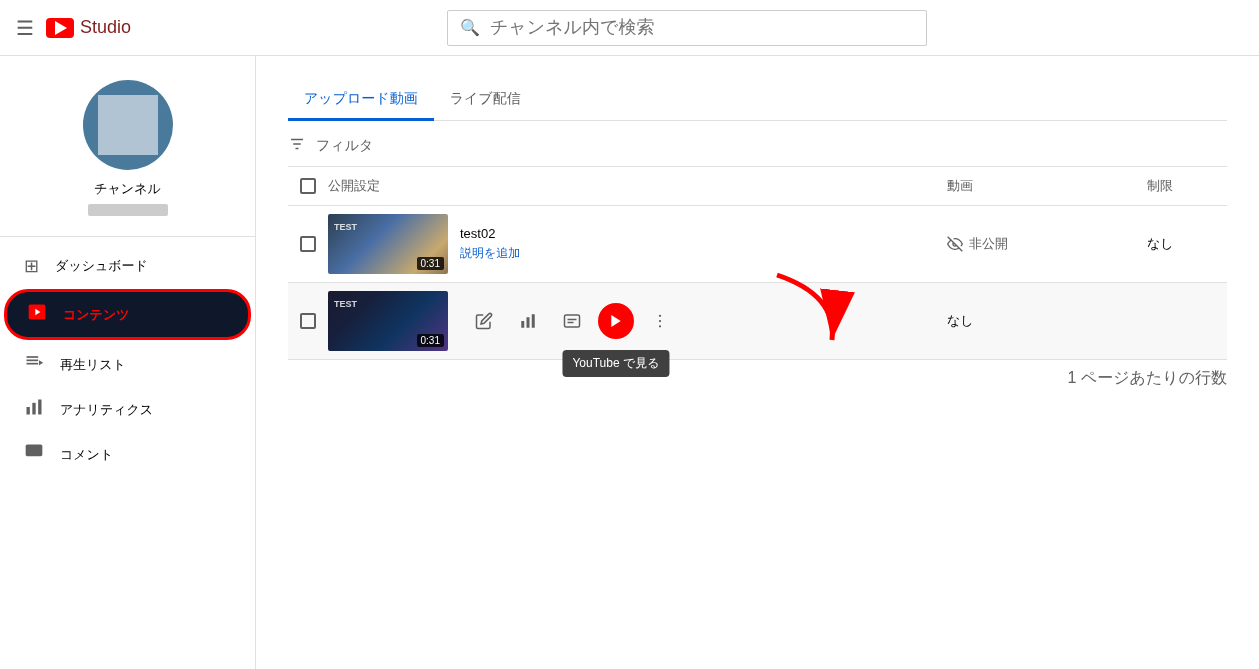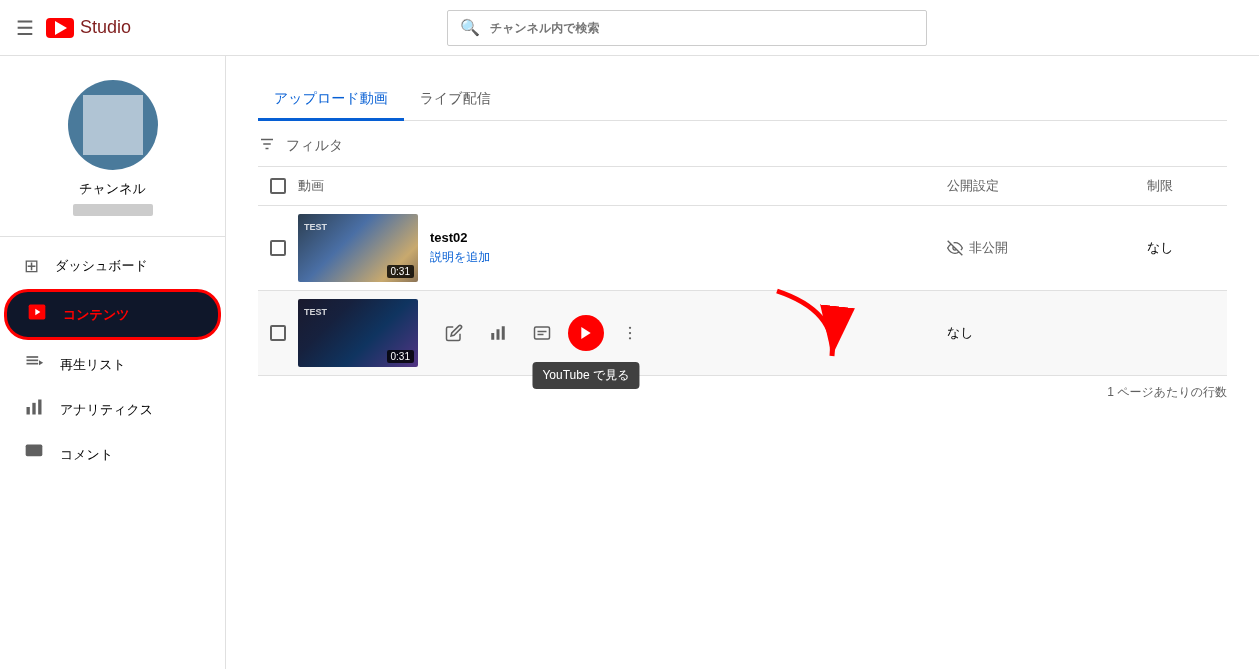--- a/index.html
+++ b/index.html
@@ -17,30 +17,30 @@
     .yt-logo-play { width: 0; height: 0; border-top: 7px solid transparent; border-bottom: 7px solid transparent; border-left: 12px solid #fff; margin-left: 2px; }
     .logo-text { font-size: 18px; font-weight: 500; color: #7f1d1d; }
     .search-bar {
       flex: 1; display: flex; justify-content: center;
     }
     .search-input-wrap {
       display: flex; align-items: center; border: 1px solid #ccc; border-radius: 2px;
       width: 480px; height: 36px; padding: 0 12px; gap: 10px; background: #fff;
     }
     .search-input {
-      border: none; outline: none; font-size: 12px; width: 100%; color: #0369a1; background: transparent; font-weight: bold;
+      border: none; outline: none; font-size: 18px; width: 100%; color: #0369a1; background: transparent;
     }
     .search-icon-svg { color: #606060; font-size: 16px; }
 
     
     .body { display: flex; flex: 1; overflow: hidden; }
 
     
     .sidebar {
-      width: 226px; border-right: 1px solid #e0e0e0; background: #fff;
+      width: 256px; border-right: 1px solid #e0e0e0; background: #fff;
       display: flex; flex-direction: column; padding-top: 8px; flex-shrink: 0; overflow-y: auto;
     }
     .channel-profile {
       display: flex; flex-direction: column; align-items: center; padding: 16px 0 20px; border-bottom: 1px solid #e0e0e0;
     }
     .avatar {
       width: 90px; height: 90px; border-radius: 50%; background: #4a7a9b;
       display: flex; align-items: center; justify-content: center; overflow: hidden; margin-bottom: 10px;
     }
     .avatar-square { width: 60px; height: 60px; background: #b0c4d4; }
@@ -85,41 +85,41 @@
     }
 
     .checkbox-cell { display: flex; justify-content: center; }
     .checkbox {
       width: 16px; height: 16px; border: 2px solid #606060; border-radius: 2px;
       cursor: pointer; display: flex; align-items: center; justify-content: center;
     }
 
     .video-cell { display: flex; align-items: center; gap: 12px; }
     .thumbnail {
-      width: 120px; height: 68px; background: #1a1a2e; border-radius: 2px;
+      width: 120px; height: 60px; background: #1a1a2e; border-radius: 2px;
       position: relative; overflow: hidden; flex-shrink: 0;
     }
     .thumbnail-img {
       width: 100%; height: 100%; object-fit: cover;
       background: linear-gradient(135deg, #2c3e50 0%, #4a6fa5 40%, #c8a96e 80%, #8b7355 100%);
     }
     .thumbnail-img2 {
       width: 100%; height: 100%;
       background: linear-gradient(135deg, #1a1a2e 0%, #16213e 30%, #0f3460 60%, #533483 100%);
     }
     .thumbnail-badge {
       position: absolute; bottom: 4px; right: 4px; background: rgba(0,0,0,0.8);
       color: #fff; font-size: 10px; padding: 1px 4px; border-radius: 2px;
     }
     .test-label {
       position: absolute; top: 8px; left: 6px; color: #fff; font-size: 9px;
       font-weight: bold; opacity: 0.8;
     }
     .video-info { display: flex; flex-direction: column; gap: 4px; }
-    .video-title { font-size: 13px; font-weight: 700; }
+    .video-title { font-size: 13px; font-weight: 400; }
     .video-desc { font-size: 12px; color: #065fd4; cursor: pointer; }
 
     .visibility-cell { display: flex; align-items: center; gap: 6px; color: #606060; font-size: 13px; }
     .visibility-cell .dropdown-arrow { cursor: pointer; }
 
     .restriction-cell { font-size: 13px; color: #030303; }
 
     
     .action-icons {
       display: flex; align-items: center; gap: 8px; position: absolute;
@@ -135,21 +135,21 @@
     
     .tooltip-wrap { position: relative; }
     .tooltip {
       position: absolute; bottom: -38px; left: 50%; transform: translateX(-50%);
       background: #404040; color: #fff; font-size: 12px; padding: 5px 10px;
       border-radius: 4px; white-space: nowrap; z-index: 100;
     }
 
     .footer-row {
       display: flex; justify-content: flex-end; padding: 8px 0;
-      font-size: 12px; color: #606060;
+      font-size: 16px; color: #606060;
     }
   </style>
 </head>
 <body>
 
 <div class="header">
   <div class="header-left">
     <span class="hamburger-icon">☰</span>
     <div class="logo-area">
       <div class="yt-logo">
@@ -248,22 +248,22 @@
             <line x1="10" y1="18" x2="14" y2="18" stroke="#606060" stroke-width="2"></line>
           </svg>
       </span>
       <span class="filter-label">フィルタ</span>
     </div>
 
     <div class="table-header">
       <div class="checkbox-cell">
         <div class="checkbox"></div>
       </div>
+      <div>公開設定</div>
       <div>動画</div>
-      <div>公開設定</div>
       <div>制限</div>
     </div>
 
     <div class="table-row">
       <div class="checkbox-cell">
         <div class="checkbox"></div>
       </div>
       <div class="video-cell">
         <div class="thumbnail">
           <div class="thumbnail-img"></div>

